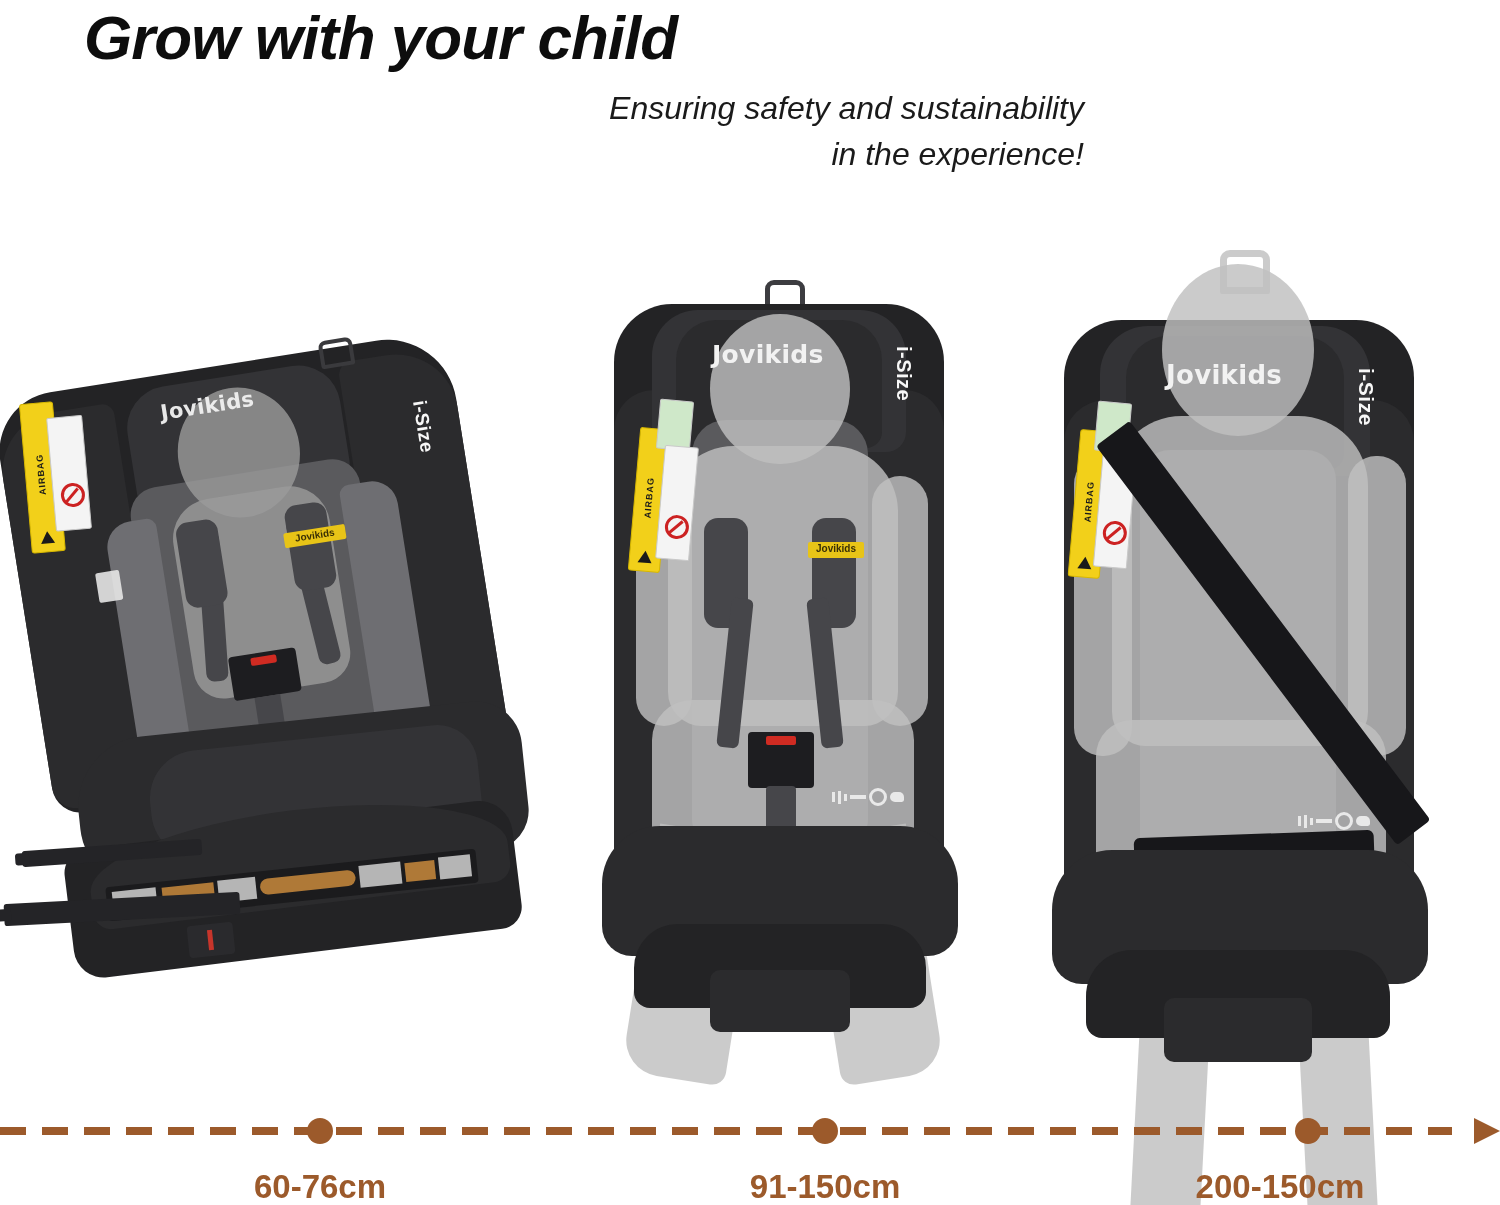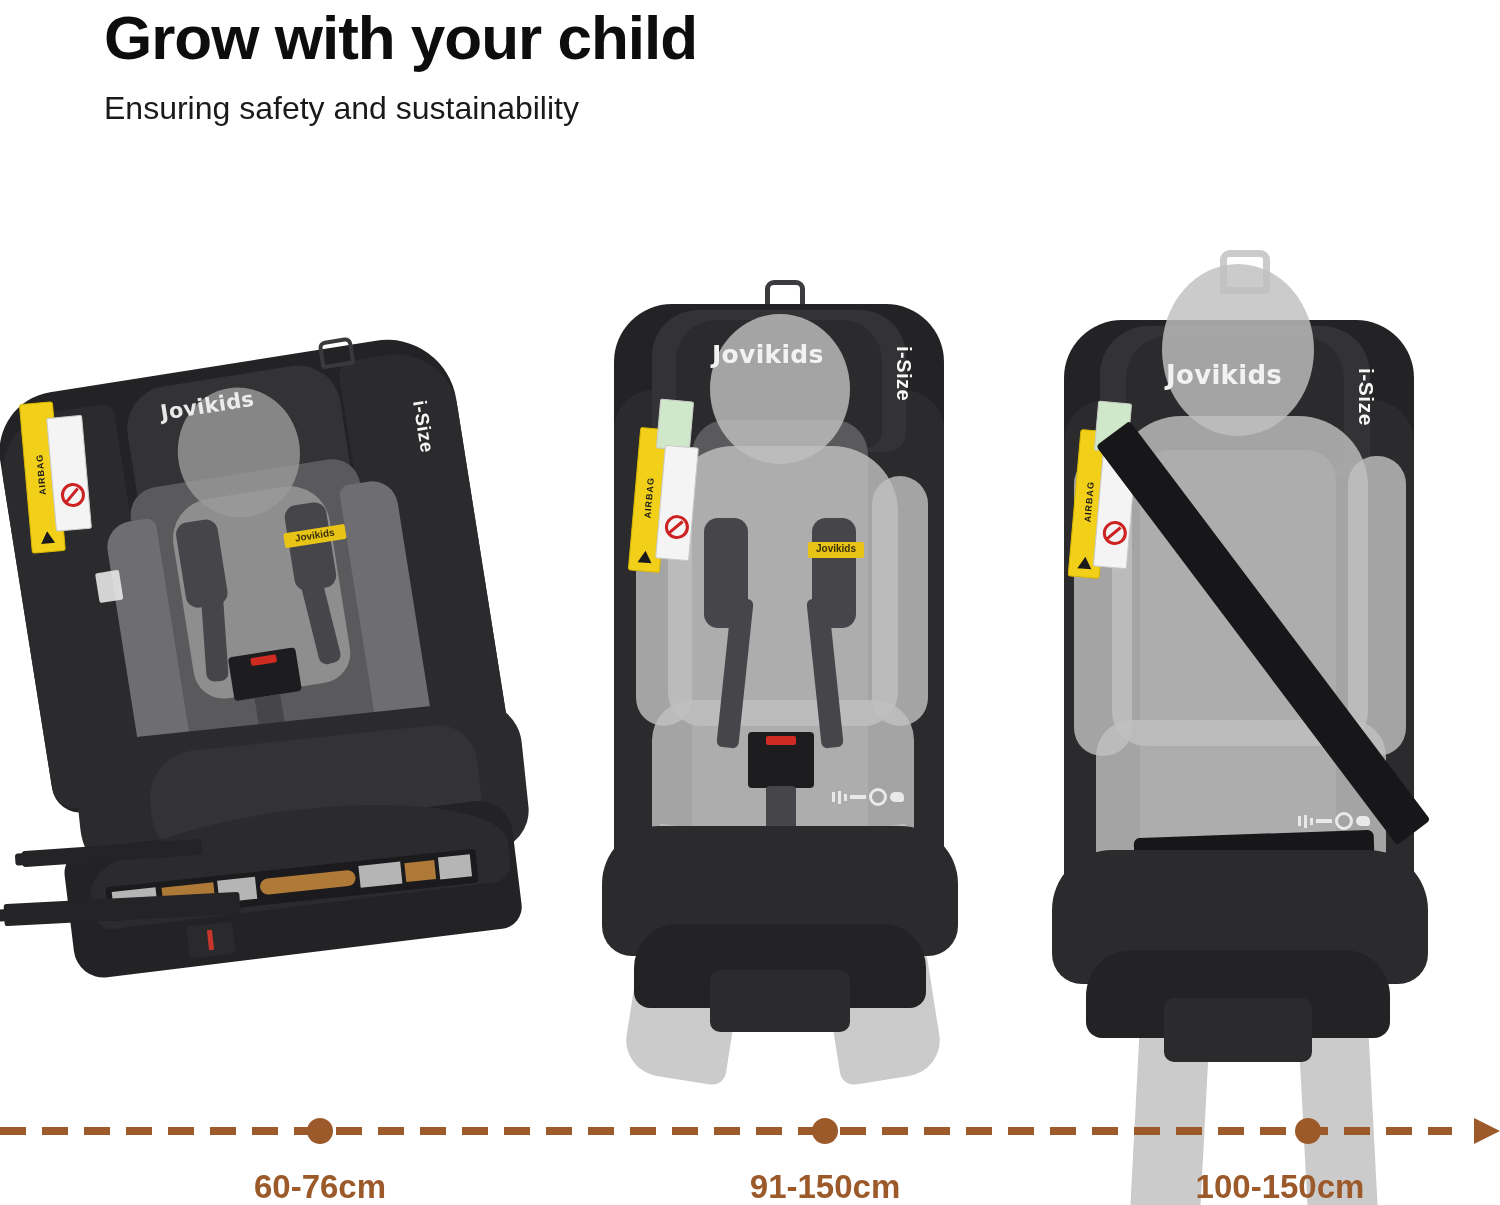--- a/index.html
+++ b/index.html
@@ -1,26 +1,26 @@
 <!DOCTYPE html>
 <html><head>
 <meta charset="utf-8">
 <title>Grow with your child</title>
 <style>
   html,body{margin:0;padding:0;background:#fff;}
   body{width:1500px;height:1205px;position:relative;overflow:hidden;
        font-family:"Liberation Sans","DejaVu Sans",sans-serif;}
 
   
-  #header{position:absolute;left:104px;top:0;width:1000px;}
+  #header{position:absolute;left:84px;top:0;width:1000px;font-style:italic;}
   #headline{font-size:62px;font-weight:700;color:#0d0d0d;line-height:1.04;
             letter-spacing:-1px;margin:0;padding-top:6px;white-space:nowrap;}
   #subline{font-size:32px;font-weight:400;color:#1a1a1a;line-height:1.42;
            margin-top:16px;}
-  #subline div{white-space:nowrap;}
+  #subline div{white-space:nowrap;text-align:right;}
 
   
   #stage{position:absolute;left:0;top:250px;width:1500px;height:880px;}
   .seat-block{position:absolute;}
 
   
   .shell,.wing,.hr,.pad,.base,.bolster{position:absolute;}
   .blk{background:#2b2b2d;}
   .blk2{background:#333336;}
   .blk3{background:#232325;}
@@ -81,20 +81,21 @@
             color:var(--brn);font-size:33px;font-weight:700;white-space:nowrap;}
   :root{--brn:#9c5a2b;}
 </style>
 </head>
 <body>
 
 <div id="header">
   <div id="headline">Grow with your child</div>
   <div id="subline">
     <div>Ensuring safety and sustainability</div>
+    <div>in the experience!</div>
   </div>
 </div>
 
 <div id="stage">
 
   <div class="seat-block" style="left:0px;top:100px;width:560px;height:680px;">
 
     <div style="position:absolute;left:40px;top:0px;width:500px;height:470px;
                 transform:rotate(-9deg);transform-origin:50% 100%;">
 
@@ -379,14 +380,14 @@
   <div id="tl-line"></div>
   <div id="tl-arrow"></div>
   <div class="tl-dot" style="left:320px;"></div>
   <div class="tl-dot" style="left:825px;"></div>
   <div class="tl-dot" style="left:1308px;"></div>
 </div>
 
 <div id="tl-labels">
   <div class="tl-label" style="left:320px;">60-76cm</div>
   <div class="tl-label" style="left:825px;">91-150cm</div>
-  <div class="tl-label" style="left:1280px;">100-150cm</div>
+  <div class="tl-label" style="left:1280px;">200-150cm</div>
 </div>
 
 </body></html>

